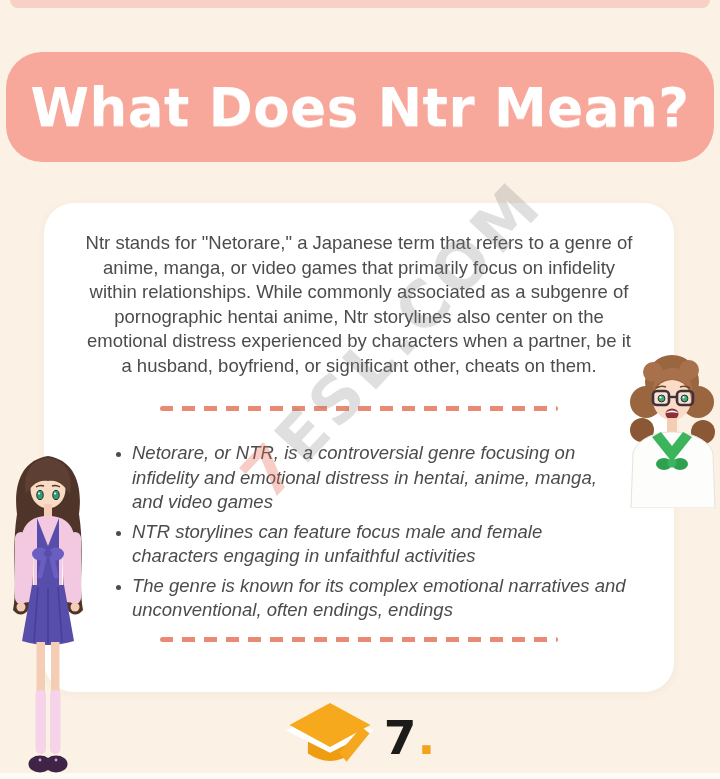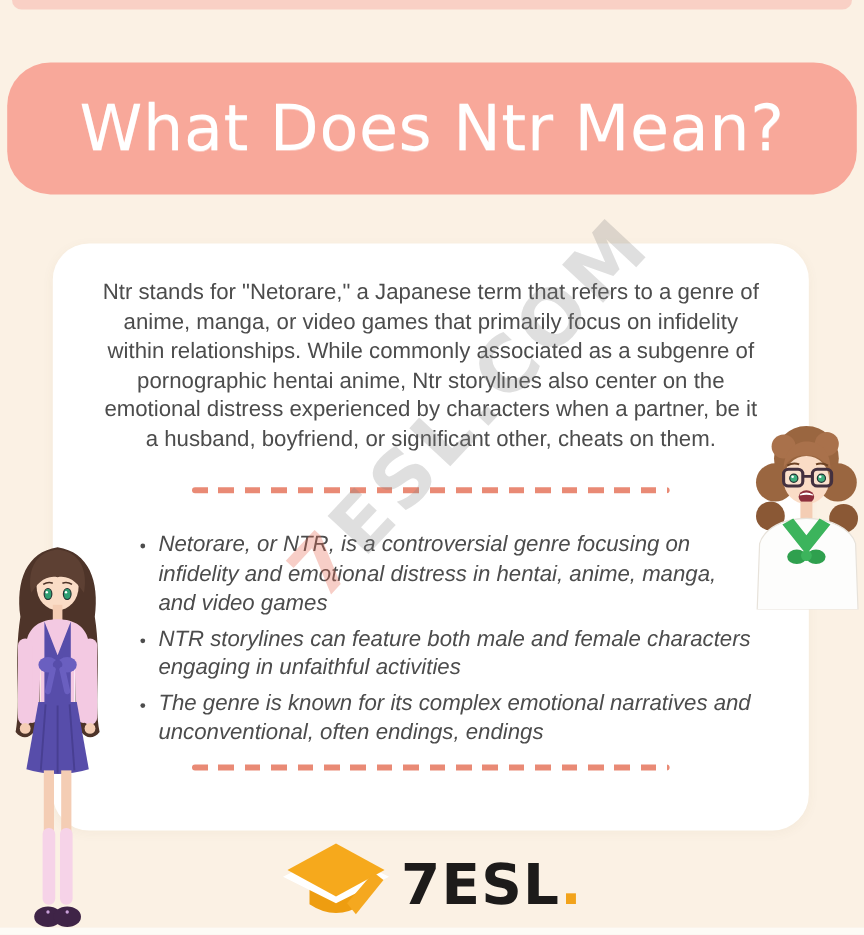--- a/index.html
+++ b/index.html
@@ -14,21 +14,21 @@
   .bottom-strip{
     position:absolute;bottom:0;left:0;right:0;height:6px;background:#fdfbf6;
   }
   .banner{
     position:absolute;top:52px;left:6px;width:708px;height:110px;
     background:#f8a89a;border-radius:36px;
     display:flex;align-items:center;justify-content:center;
   }
   .banner-title{
     margin:0;color:#ffffff;font-family:"DejaVu Sans",sans-serif;
-    font-size:53px;font-weight:400;letter-spacing:.5px;
+    font-size:53px;font-weight:700;letter-spacing:.5px;
     text-shadow:0 1px 0 rgba(255,255,255,.4);
   }
   .card{
     position:absolute;top:203px;left:44px;width:630px;height:489px;
     background:#ffffff;border-radius:30px;
     box-shadow:0 2px 10px rgba(120,90,60,.05);
   }
   .card-paragraph{
     margin:28px auto 0;width:548px;text-align:center;
     color:#4c4c4c;font-size:18.5px;line-height:24.5px;
@@ -77,21 +77,21 @@
 
   <div class="banner">
     <h1 class="banner-title">What Does Ntr Mean?</h1>
   </div>
 
   <div class="card">
     <p class="card-paragraph">Ntr stands for "Netorare," a Japanese term that refers to a genre of anime, manga, or video games that primarily focus on infidelity within relationships. While commonly associated as a subgenre of pornographic hentai anime, Ntr storylines also center on the emotional distress experienced by characters when a partner, be it a husband, boyfriend, or significant other, cheats on them.</p>
     <div class="dashed-divider"></div>
     <ul class="bullet-list">
       <li>Netorare, or NTR, is a controversial genre focusing on infidelity and emotional distress in hentai, anime, manga, and video games</li>
-      <li>NTR storylines can feature both male and female characters engaging in unfaithful activities</li>
+      <li>NTR storylines can feature focus male and female characters engaging in unfaithful activities</li>
       <li>The genre is known for its complex emotional narratives and unconventional, often endings, endings</li>
     </ul>
     <div class="dashed-divider second"></div>
   </div>
 
   <div class="watermark">
     <span class="wm-seven">7</span><span class="wm-rest">ESL.COM</span>
   </div>
 
   <svg class="illus girl-illus" viewBox="0 0 88 327" aria-hidden="true">
@@ -185,19 +185,18 @@
   <div class="footer">
 
     <svg width="92" height="72" viewBox="0 0 100 78" aria-hidden="true">
       <path d="M26,36 L26,57 Q50,73 74,57 L74,36 L50,49 Z" fill="#ee9d10"></path>
       <polygon points="50,8 98,32 50,56 2,32" fill="#ffffff"></polygon>
       <polygon points="50,2 94,26 50,50 6,26" fill="#f6a91c"></polygon>
       <polygon points="60,56 84,28 93,35 68,66" fill="#f5a81f"></polygon>
     </svg>
     <div class="logo-text">
       <span>7</span>
-        <span>ESL</span>
         <span class="dot">.</span>
     </div>
   </div>
 
   <div class="bottom-strip"></div>
 </div>
 
 </body></html>

